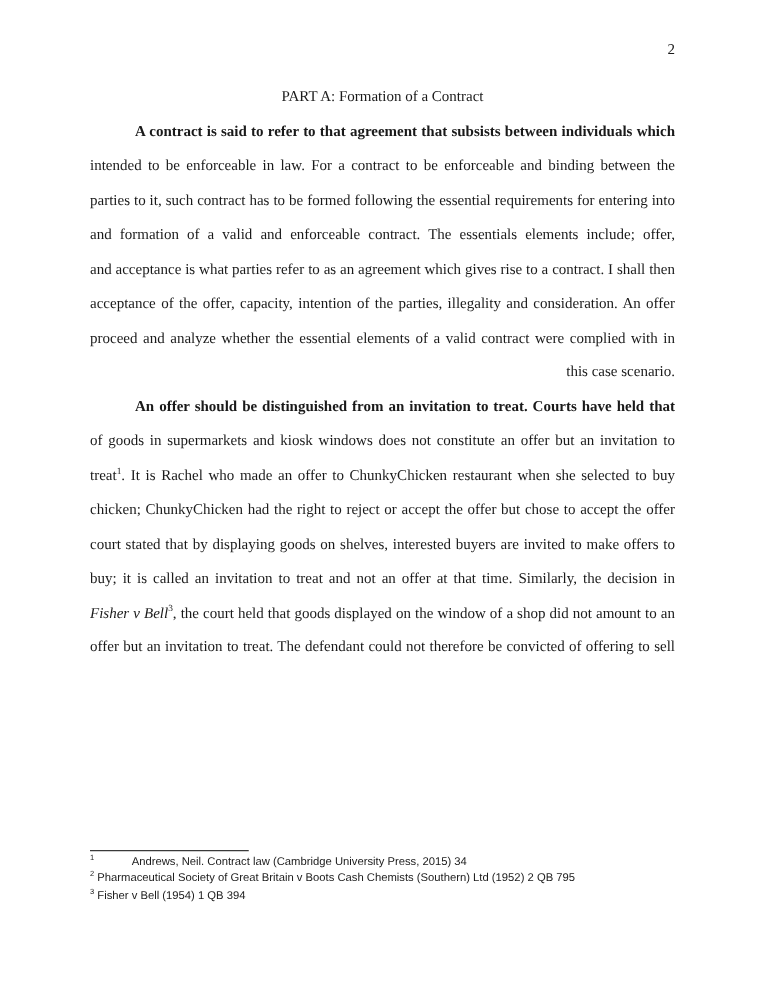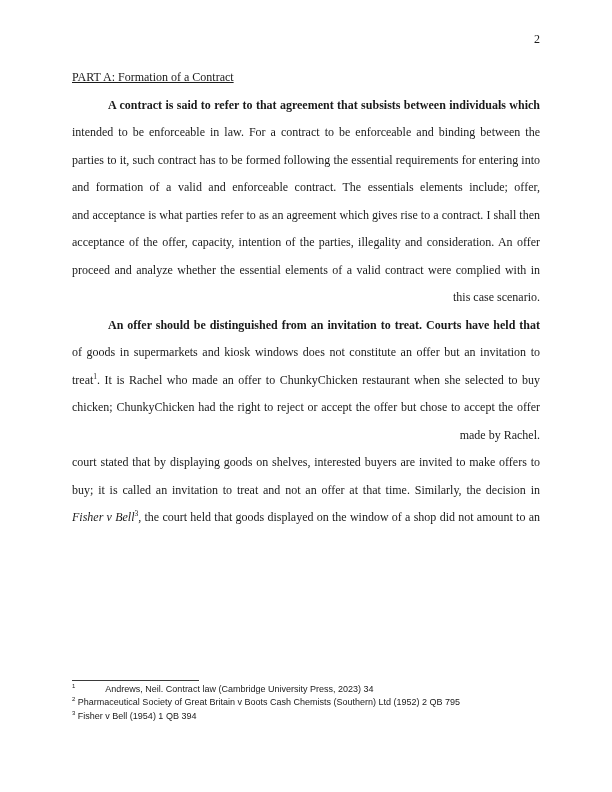--- a/index.html
+++ b/index.html
@@ -19,21 +19,21 @@
   .content{
     position:absolute;
     left:72px;top:64px;width:468px;
   }
   .line{
     height:27.5px;line-height:27.5px;
     font-size:12px;
     overflow:hidden;
     white-space:pre-wrap;
   }
-  .line.center{text-decoration:underline;}
+  .line.center{text-align:center;}
   .line.justify{text-align:justify;text-align-last:justify;}
   .line.left{text-align:right;}
   .line.indent{text-indent:36px;font-weight:bold;}
   .seg-i{font-style:italic;}
   .seg-sup{vertical-align:super;font-size:7.5px;line-height:0;}
   .fn-sep{
     position:absolute;
     left:72px;top:680px;width:127px;
     border-top:1px solid #3a3a3a;
   }
@@ -59,24 +59,24 @@
       <div class="line justify"><span class="seg">parties to it, such contract has to be formed following the essential requirements for entering into</span></div>
       <div class="line justify"><span class="seg">and formation of a valid and enforceable contract. The essentials elements include; offer,</span></div>
       <div class="line justify"><span class="seg">and acceptance is what parties refer to as an agreement which gives rise to a contract. I shall then</span></div>
       <div class="line justify"><span class="seg">acceptance of the offer, capacity, intention of the parties, illegality and consideration. An offer</span></div>
       <div class="line justify"><span class="seg">proceed and analyze whether the essential elements of a valid contract were complied with in</span></div>
       <div class="line left"><span class="seg">this case scenario.</span></div>
       <div class="line justify indent"><span class="seg">An offer should be distinguished from an invitation to treat. Courts have held that display</span></div>
       <div class="line justify"><span class="seg">of goods in supermarkets and kiosk windows does not constitute an offer but an invitation to</span></div>
       <div class="line justify"><span class="seg">treat</span><span class="seg-sup">1</span><span class="seg">. It is Rachel who made an offer to ChunkyChicken restaurant when she selected to buy</span></div>
       <div class="line justify"><span class="seg">chicken; ChunkyChicken had the right to reject or accept the offer but chose to accept the offer</span></div>
-      <div class="line left"><span class="seg">made by Rachel.</span></div>
       <div class="line justify"><span class="seg">court stated that by displaying goods on shelves, interested buyers are invited to make offers to</span></div>
       <div class="line justify"><span class="seg">buy; it is called an invitation to treat and not an offer at that time. Similarly, the decision in</span></div>
       <div class="line justify"><span class="seg-i">Fisher v Bell</span><span class="seg-sup">3</span><span class="seg">, the court held that goods displayed on the window of a shop did not amount to an</span></div>
+      <div class="line justify"><span class="seg">offer but an invitation to treat. The defendant could not therefore be convicted of offering to sell</span></div>
     </div>
   <div class="fn-sep"></div>
   <div class="footnotes">
-      <div class="footnote-line"><span class="fn-sup">1</span><span class="fn-tab"></span><span>Andrews, Neil. Contract law (Cambridge University Press, 2023) 34</span></div>
+      <div class="footnote-line"><span class="fn-sup">1</span><span class="fn-tab"></span><span>Andrews, Neil. Contract law (Cambridge University Press, 2015) 34</span></div>
       <div class="footnote-line"><span class="fn-sup">2</span><span> Pharmaceutical Society of Great Britain v Boots Cash Chemists (Southern) Ltd (1952) 2 QB 795</span></div>
       <div class="footnote-line"><span class="fn-sup">3</span><span> Fisher v Bell (1954) 1 QB 394</span></div>
     </div>
 </div>
 
 </body></html>

